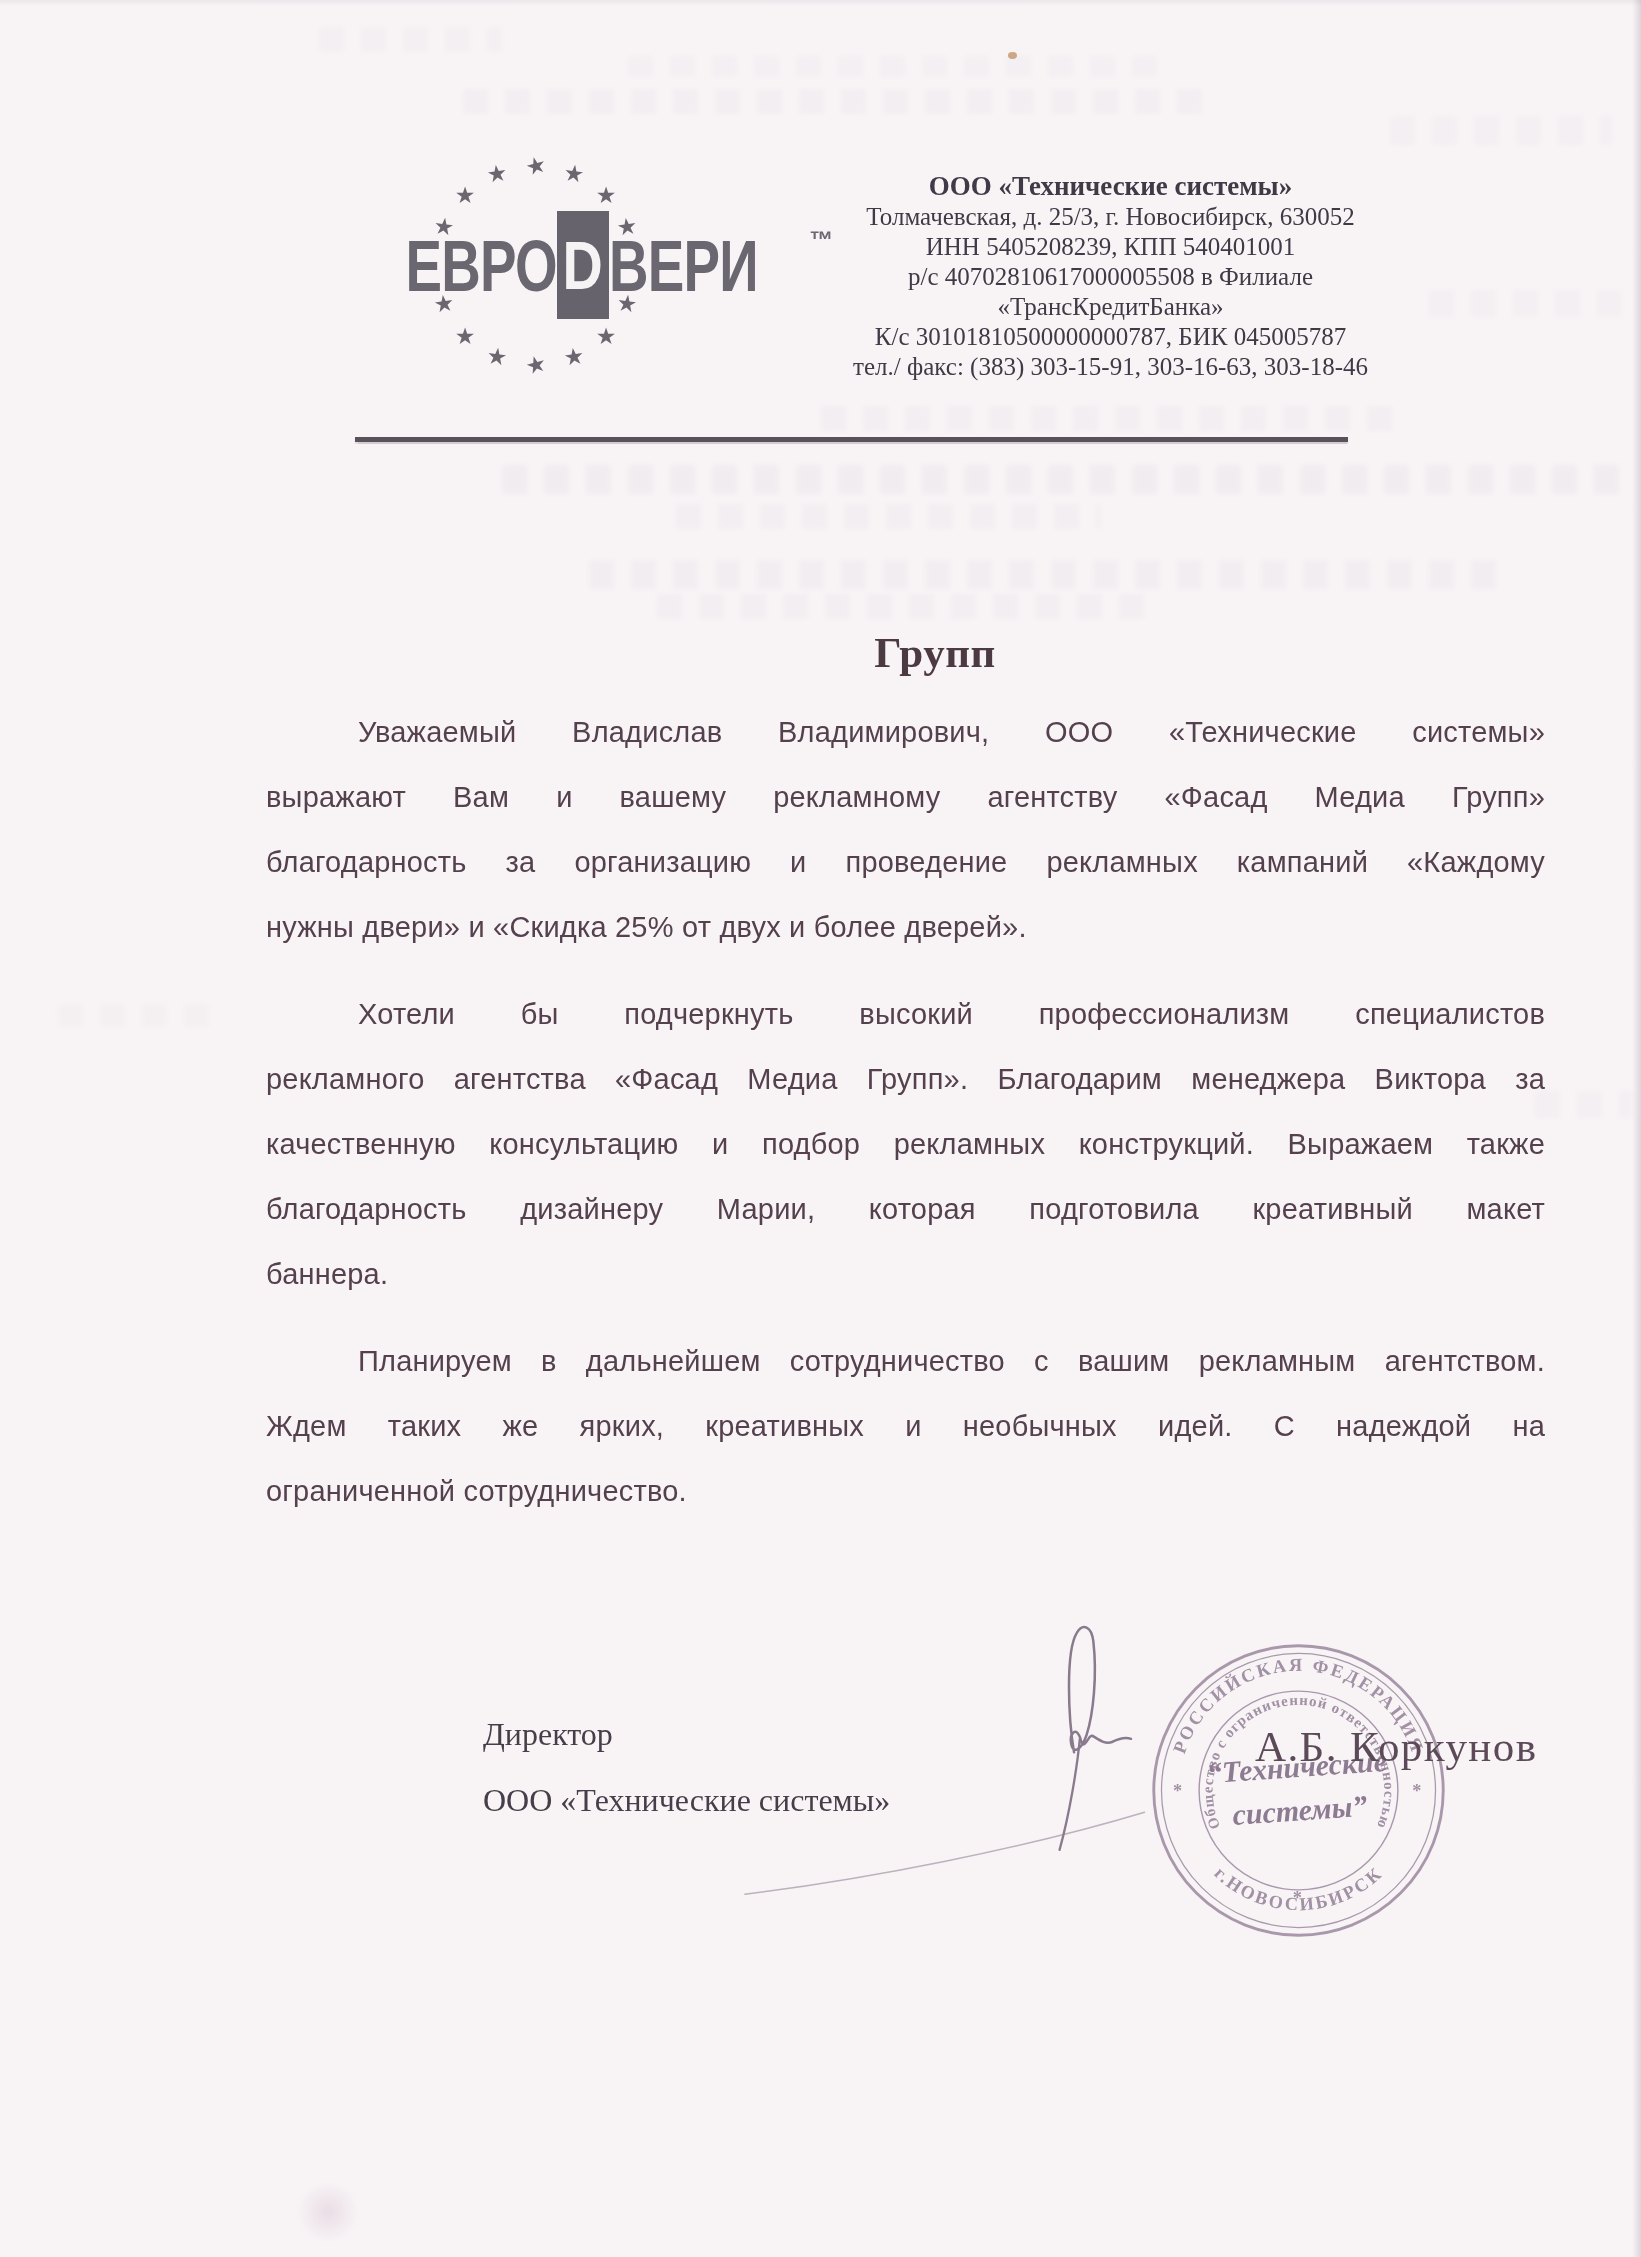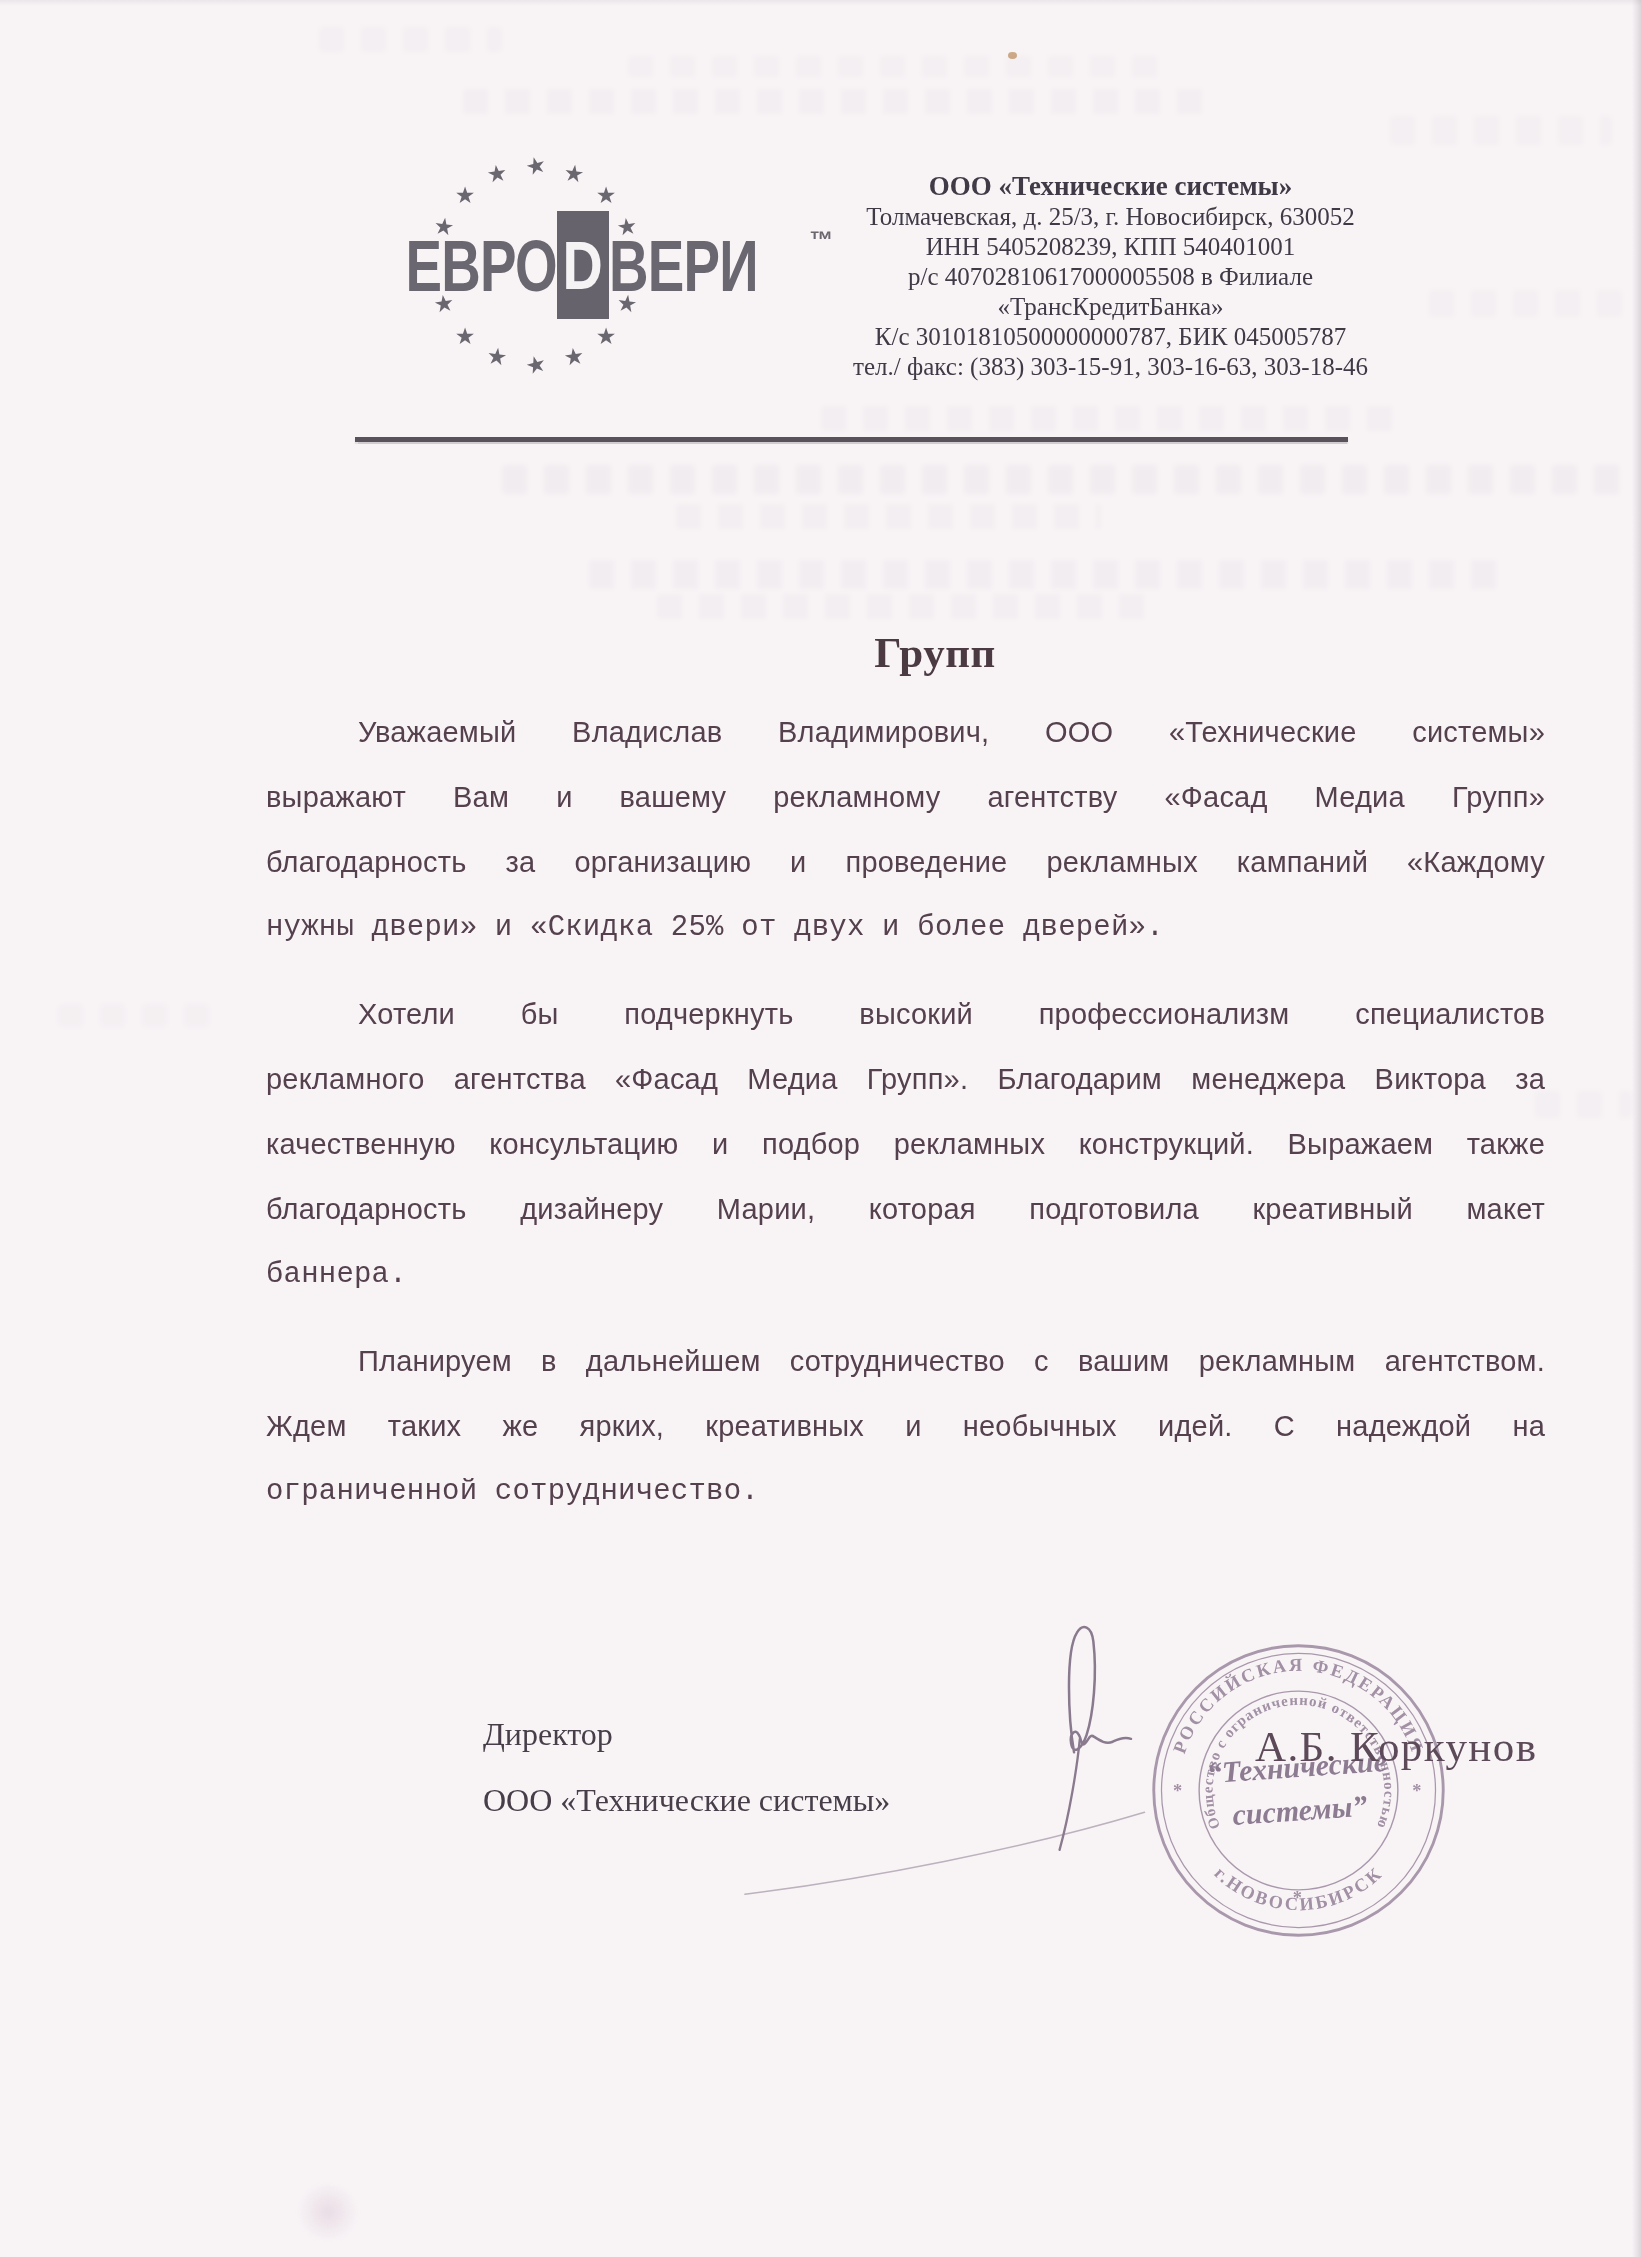--- a/index.html
+++ b/index.html
@@ -51,21 +51,21 @@
     box-shadow:0 1.9px 1px rgba(89,82,90,.25);}
   
   .title{position:absolute;left:742px;top:628px;width:386px;text-align:center;
     font-size:43px;font-weight:bold;color:#4c3a43;letter-spacing:0.5px;}
   
   .body{position:absolute;left:266px;top:700px;width:1279px;
     font-family:"Liberation Sans", sans-serif;font-size:29px;color:#55414e;letter-spacing:0.2px;}
   .para{margin:0 0 22px 0;}
   .line{height:65px;line-height:65px;text-align:justify;text-align-last:justify;white-space:normal;}
   .pfirst{text-indent:92px;}
-  .plast{text-align-last:left;font-family:Liberation Mono, monospace;}
+  .plast{text-align-last:left;}
   
   .sigblock{position:absolute;left:483px;top:1701px;font-size:32px;line-height:66px;color:#473e49;}
   .sig-svg{position:absolute;left:714px;top:1588px;}
   
   .stamp-svg{position:absolute;left:1120px;top:1612px;}
   .stamp-ring-big{font-family:"Liberation Serif", serif;font-size:19px;font-weight:bold;
     fill:#9b889e;letter-spacing:2.5px;}
   .stamp-ring-small{font-family:"Liberation Serif", serif;font-size:15.5px;font-weight:600;
     fill:#9b889e;letter-spacing:1px;}
   .stamp-center{font-family:"Liberation Serif", serif;font-size:31px;font-weight:bold;

